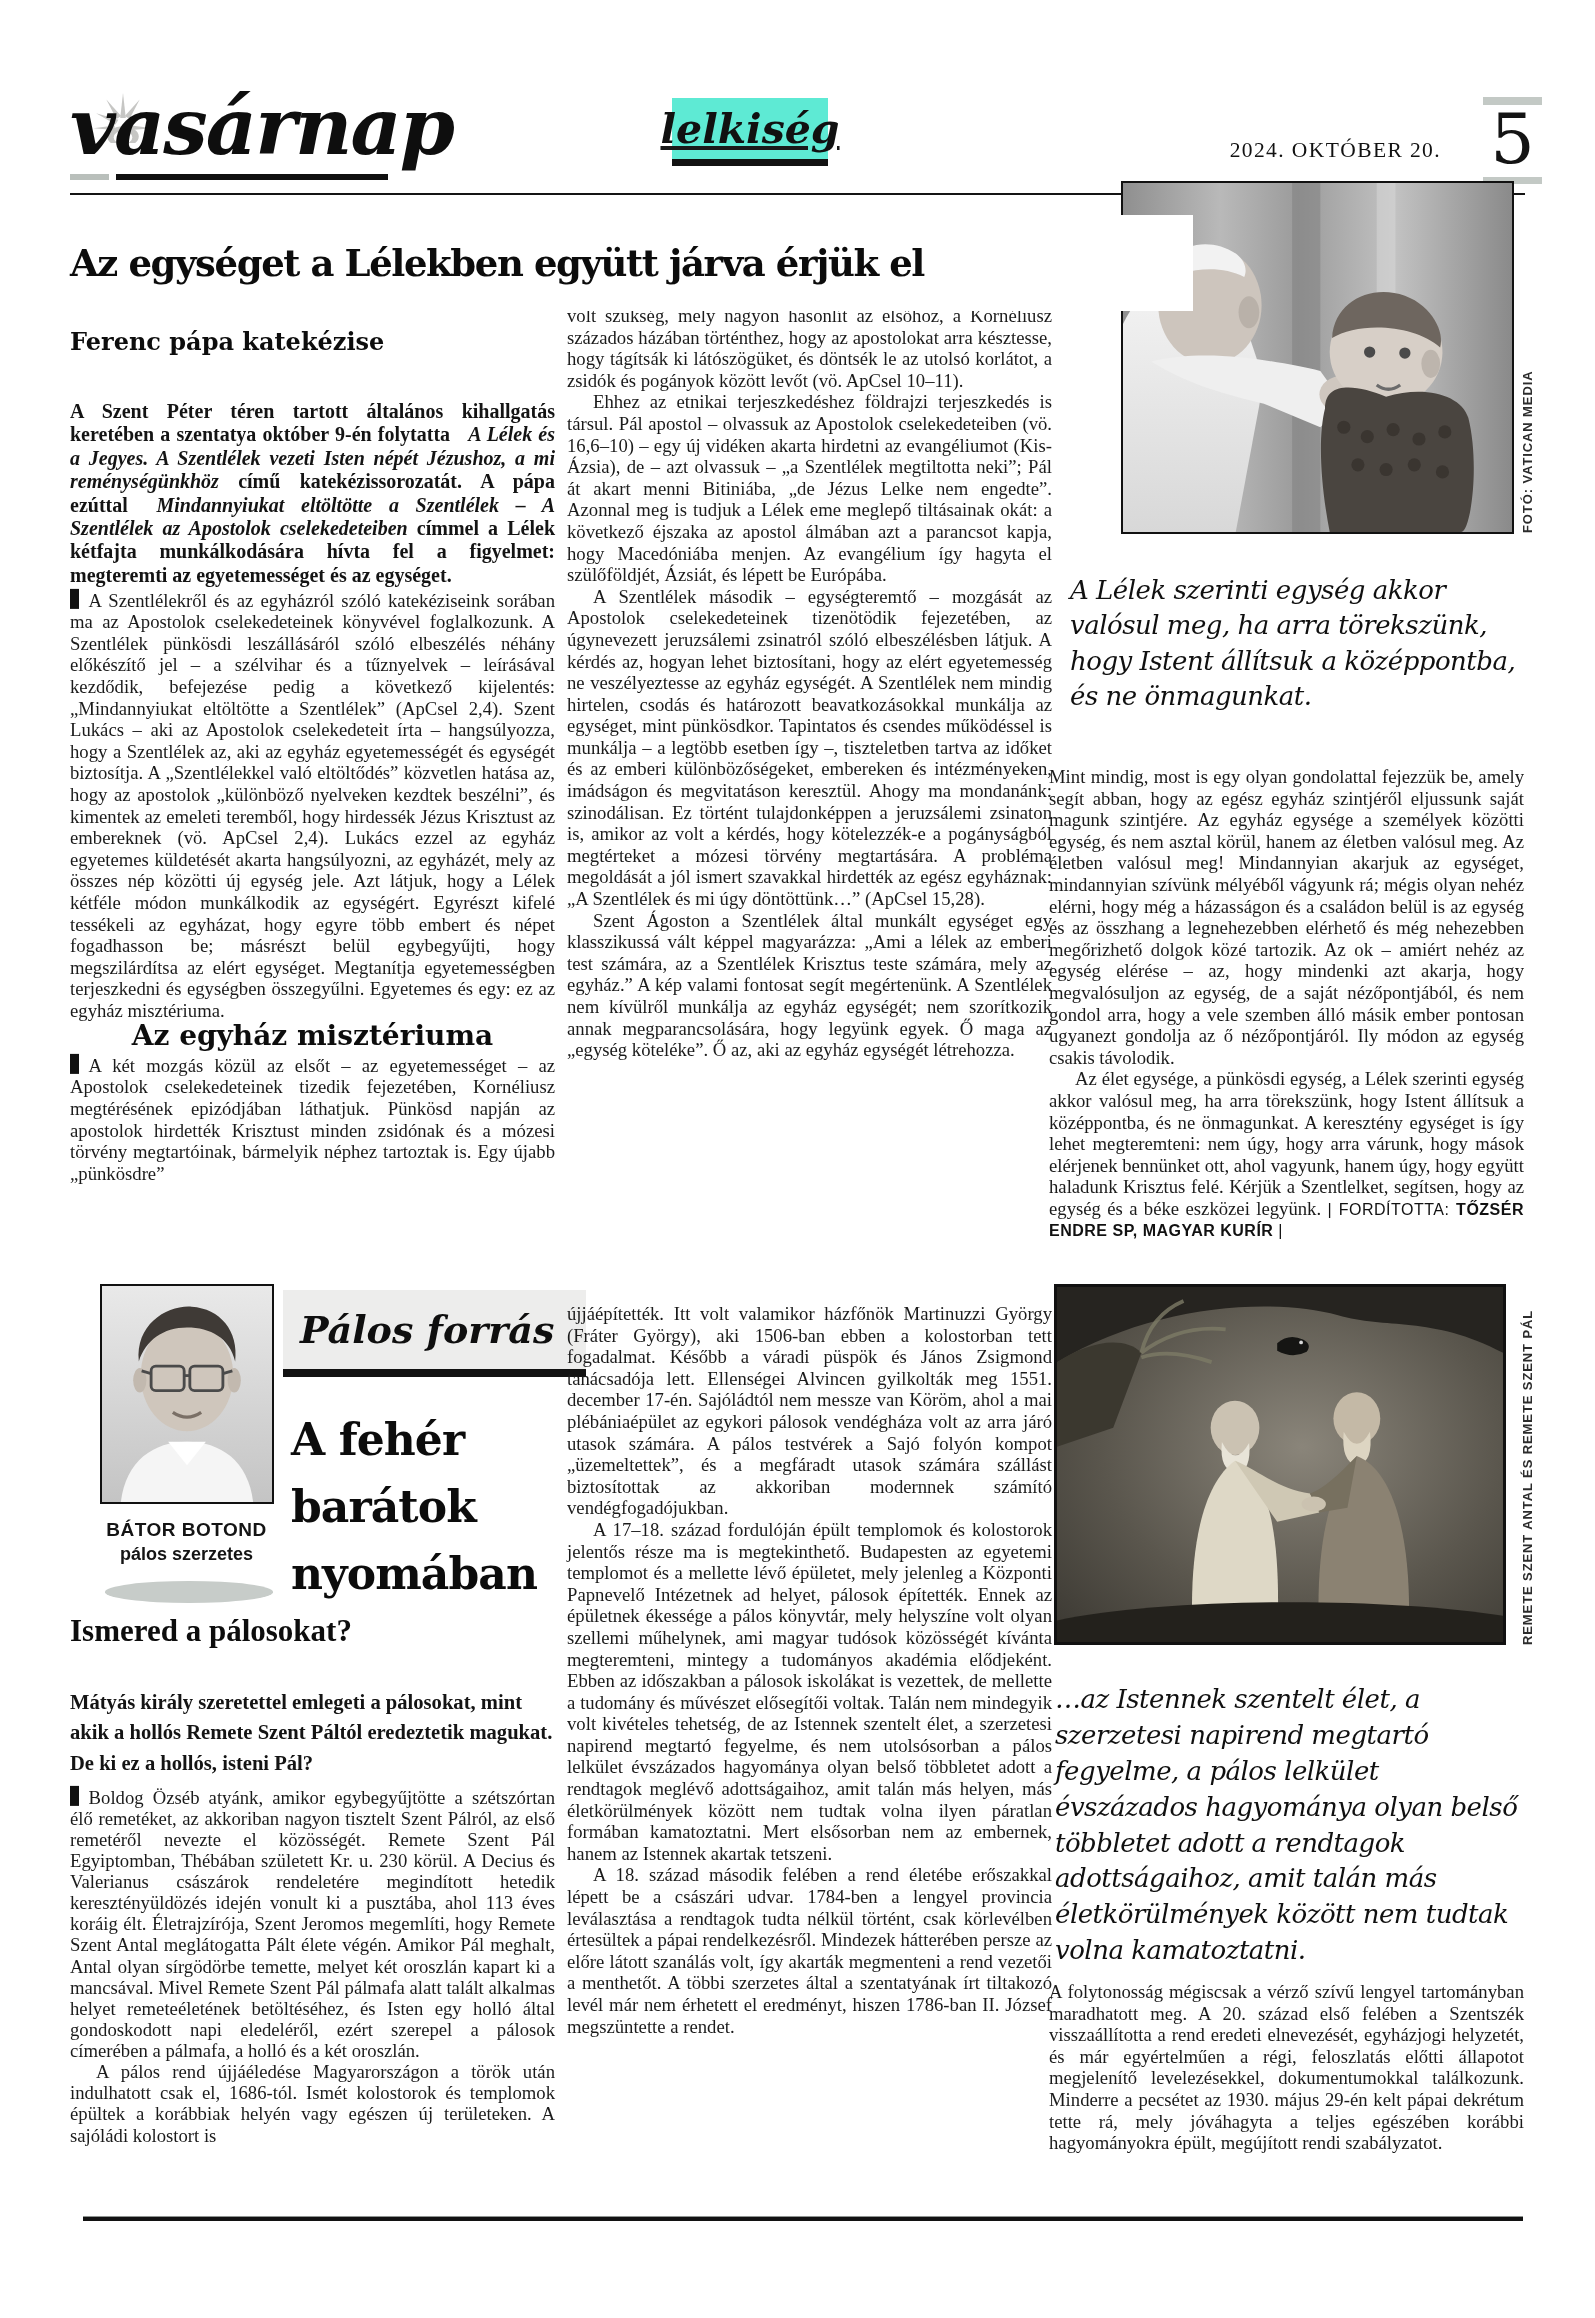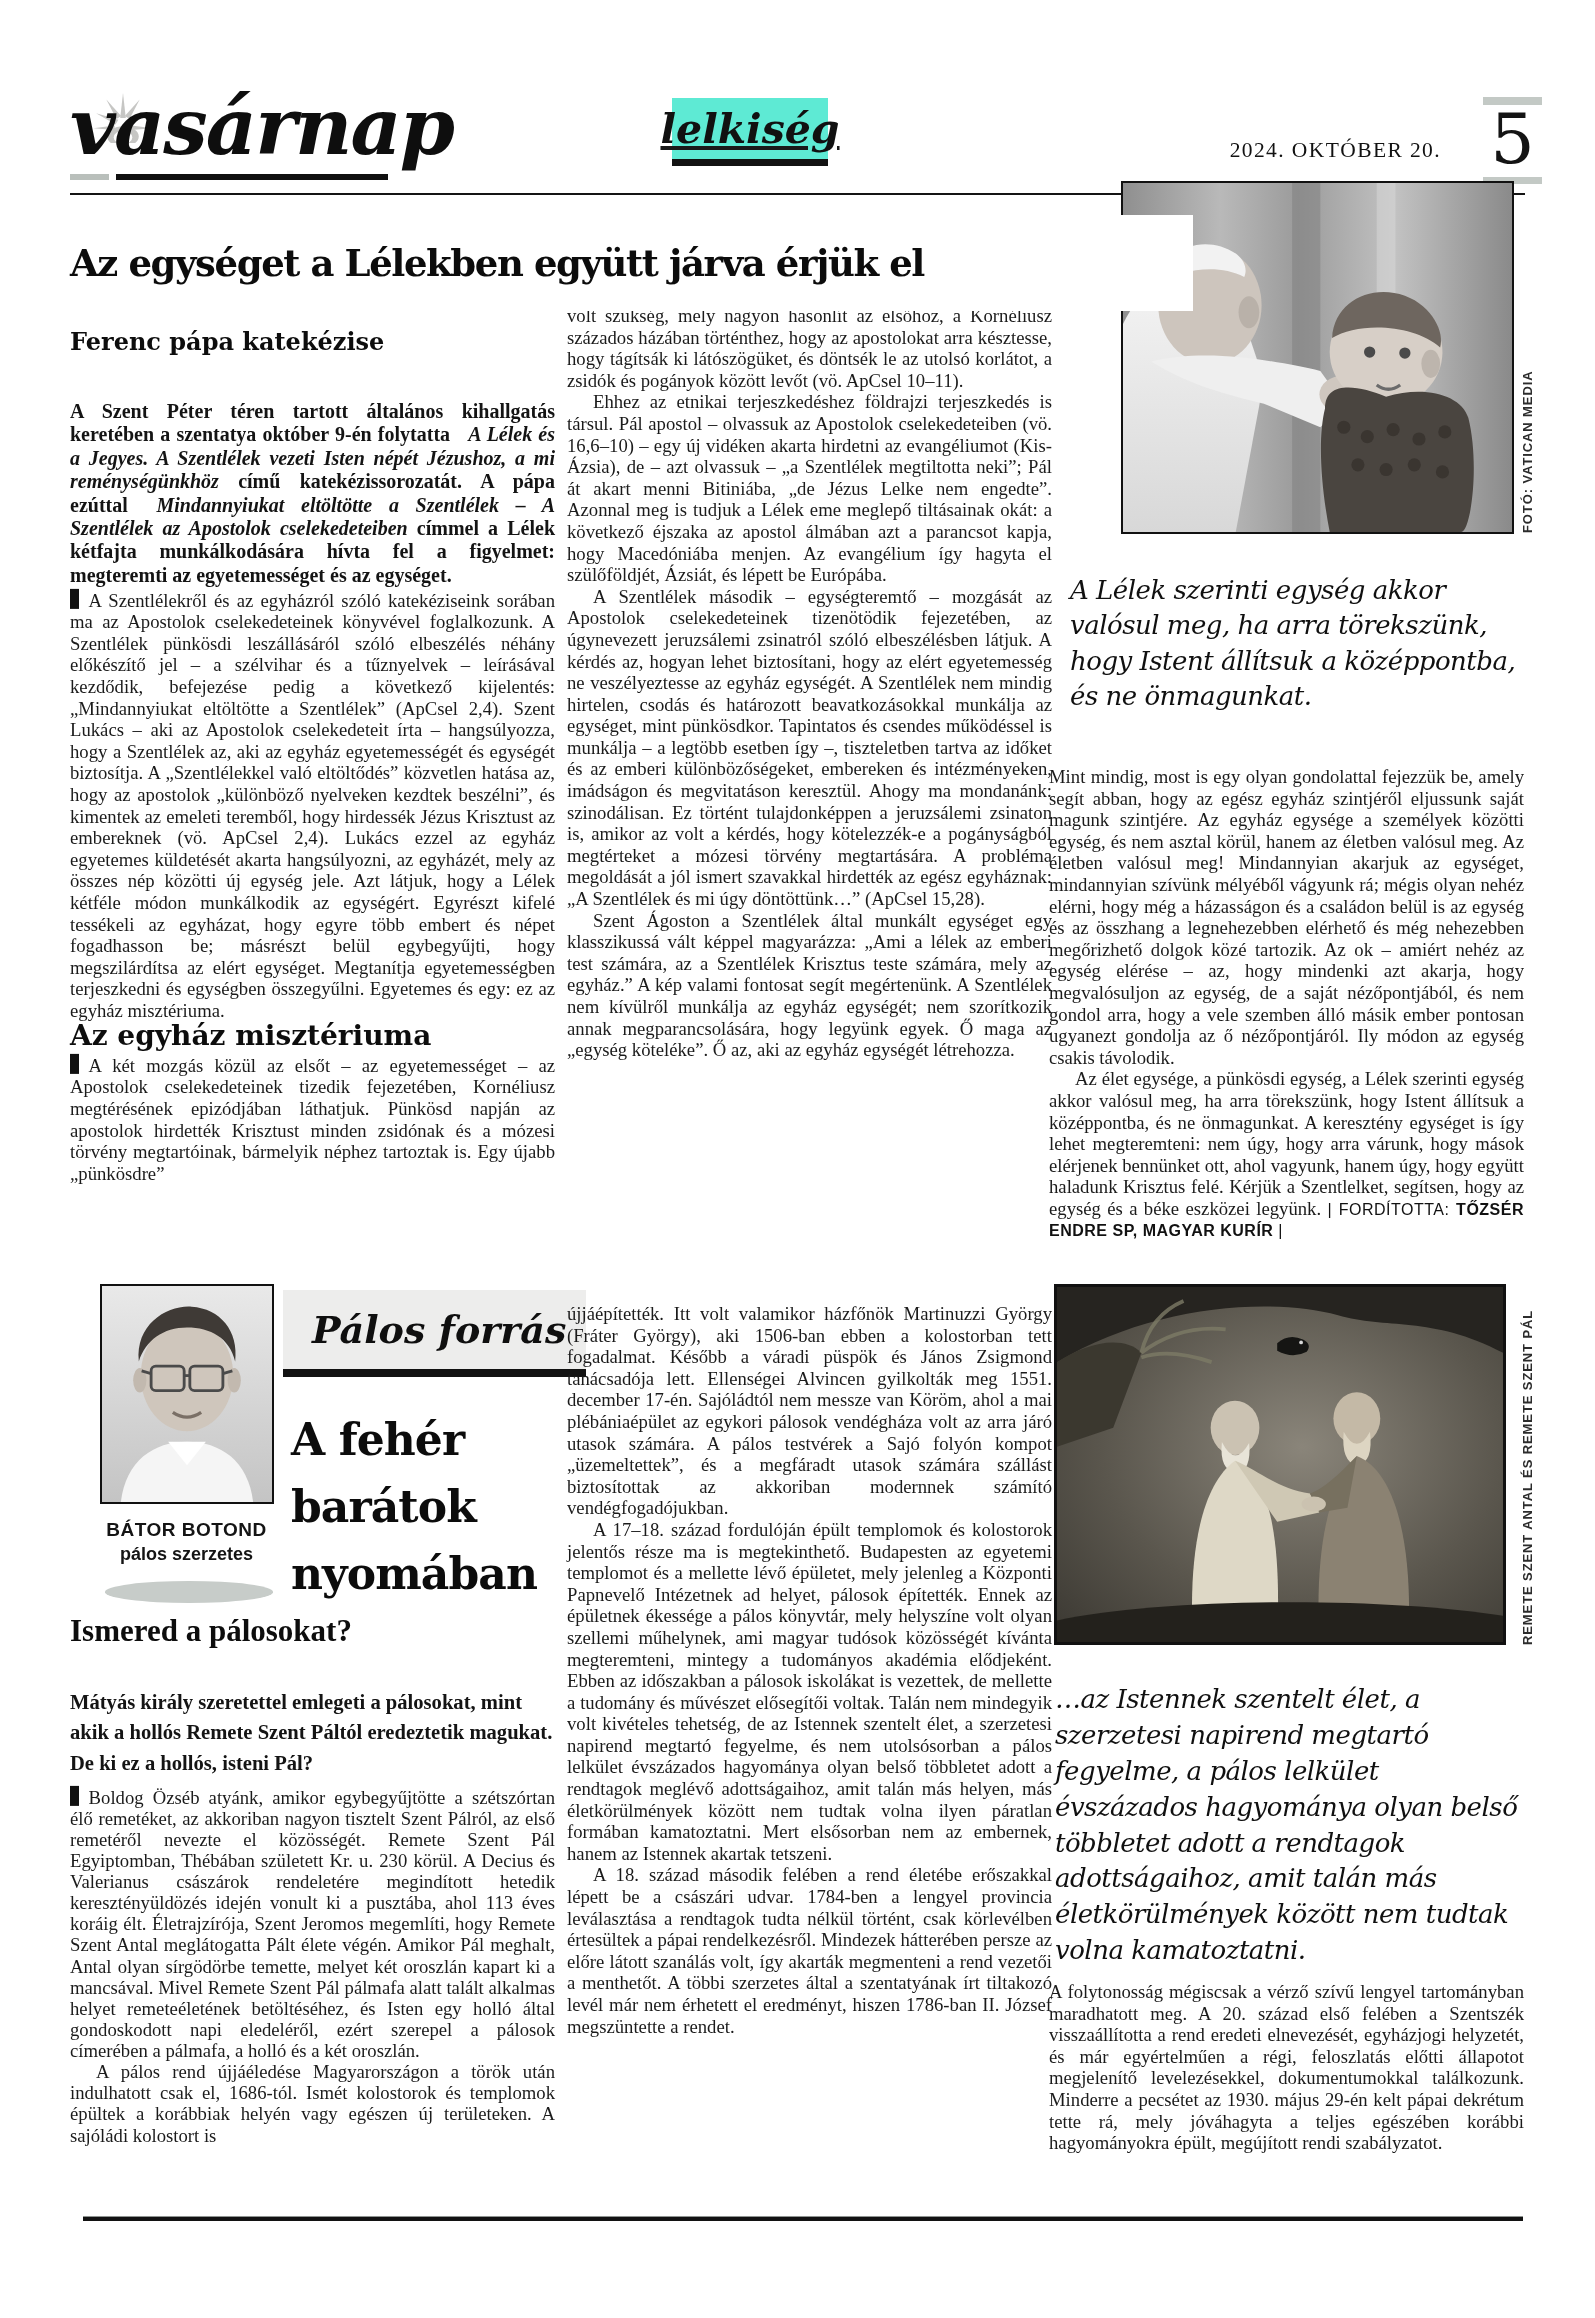--- a/index.html
+++ b/index.html
@@ -42,36 +42,36 @@
   .lead1 .it{font-style:italic;margin-left:12px;}
 
   .bodycol{font-size:18.7px;line-height:1.155;text-align:justify;color:#1b1b1b;}
   .bodycol p{margin:0;}
   .bodycol p.ind{text-indent:26px;}
   .pmark{display:inline-block;width:9.3px;height:19.6px;background:#111;margin-right:9.3px;transform:translateY(1.9px);}
   .a1c1{position:absolute;left:70px;top:587px;width:485px;}
   .a1c2{position:absolute;left:567px;top:305px;width:485px;}
   .a1c3{position:absolute;left:1049px;top:766px;width:475px;}
   .subhead-inner{font-family:"DejaVu Serif",serif;font-weight:700;font-size:28px;line-height:1.1;
-    color:#0d0d0d;text-align:left;margin:20.6px 0 14px 0;text-indent:0;}
+    color:#0d0d0d;text-align:center;margin:20.6px 0 14px 0;text-indent:0;}
   .pullquote{font-family:"DejaVu Serif",serif;font-style:italic;font-size:26px;line-height:1.36;
     letter-spacing:-0.5px;color:#101010;text-align:left;}
   .pq1{position:absolute;left:1070px;top:573px;width:467px;}
   .pq2{position:absolute;left:1055px;top:1682px;width:472px;line-height:1.38;}
   .trans-label{font-family:"Liberation Sans",sans-serif;font-size:16px;letter-spacing:0.5px;color:#111;}
   .trans-names{font-family:"Liberation Sans",sans-serif;font-weight:700;font-size:16px;letter-spacing:0.5px;color:#111;}
 
   
   .portrait{position:absolute;left:100px;top:1284px;width:174px;height:220px;border:2.8px solid #111;
     box-sizing:border-box;background:#d8d8d8;}
   .portrait svg{display:block;width:100%;height:100%;}
   .tagbox{position:absolute;left:283px;top:1290px;width:303px;height:79px;background:#ededec;
     border-bottom:8.4px solid #121212;display:flex;align-items:center;}
   .tagbox .txt{font-family:"DejaVu Serif",serif;font-style:italic;font-weight:700;font-size:38px;
-    color:#0f0f0f;padding-left:29px;}
+    color:#0f0f0f;padding-left:17px;}
   .headline2{position:absolute;left:291px;top:1407px;width:308px;font-family:"DejaVu Serif",serif;
     font-weight:700;font-size:44px;line-height:1.52;letter-spacing:-0.9px;color:#0c0c0c;}
   .authorcap{position:absolute;left:86px;top:1519px;width:201px;text-align:center;
     font-family:"Liberation Sans",sans-serif;font-weight:700;color:#141414;}
   .authorcap .nm{font-size:19px;letter-spacing:0.5px;}
   .authorcap .rl{font-size:18px;margin-top:2.8px;}
   .cap-shadow{position:absolute;left:105px;top:1581px;width:168px;height:21.5px;background:#c7ccc9;
     border-radius:50%;}
   .subhead2{position:absolute;left:70px;top:1613px;font-family:Liberation Serif, serif;font-weight:700;
     font-size:31px;color:#0d0d0d;}

